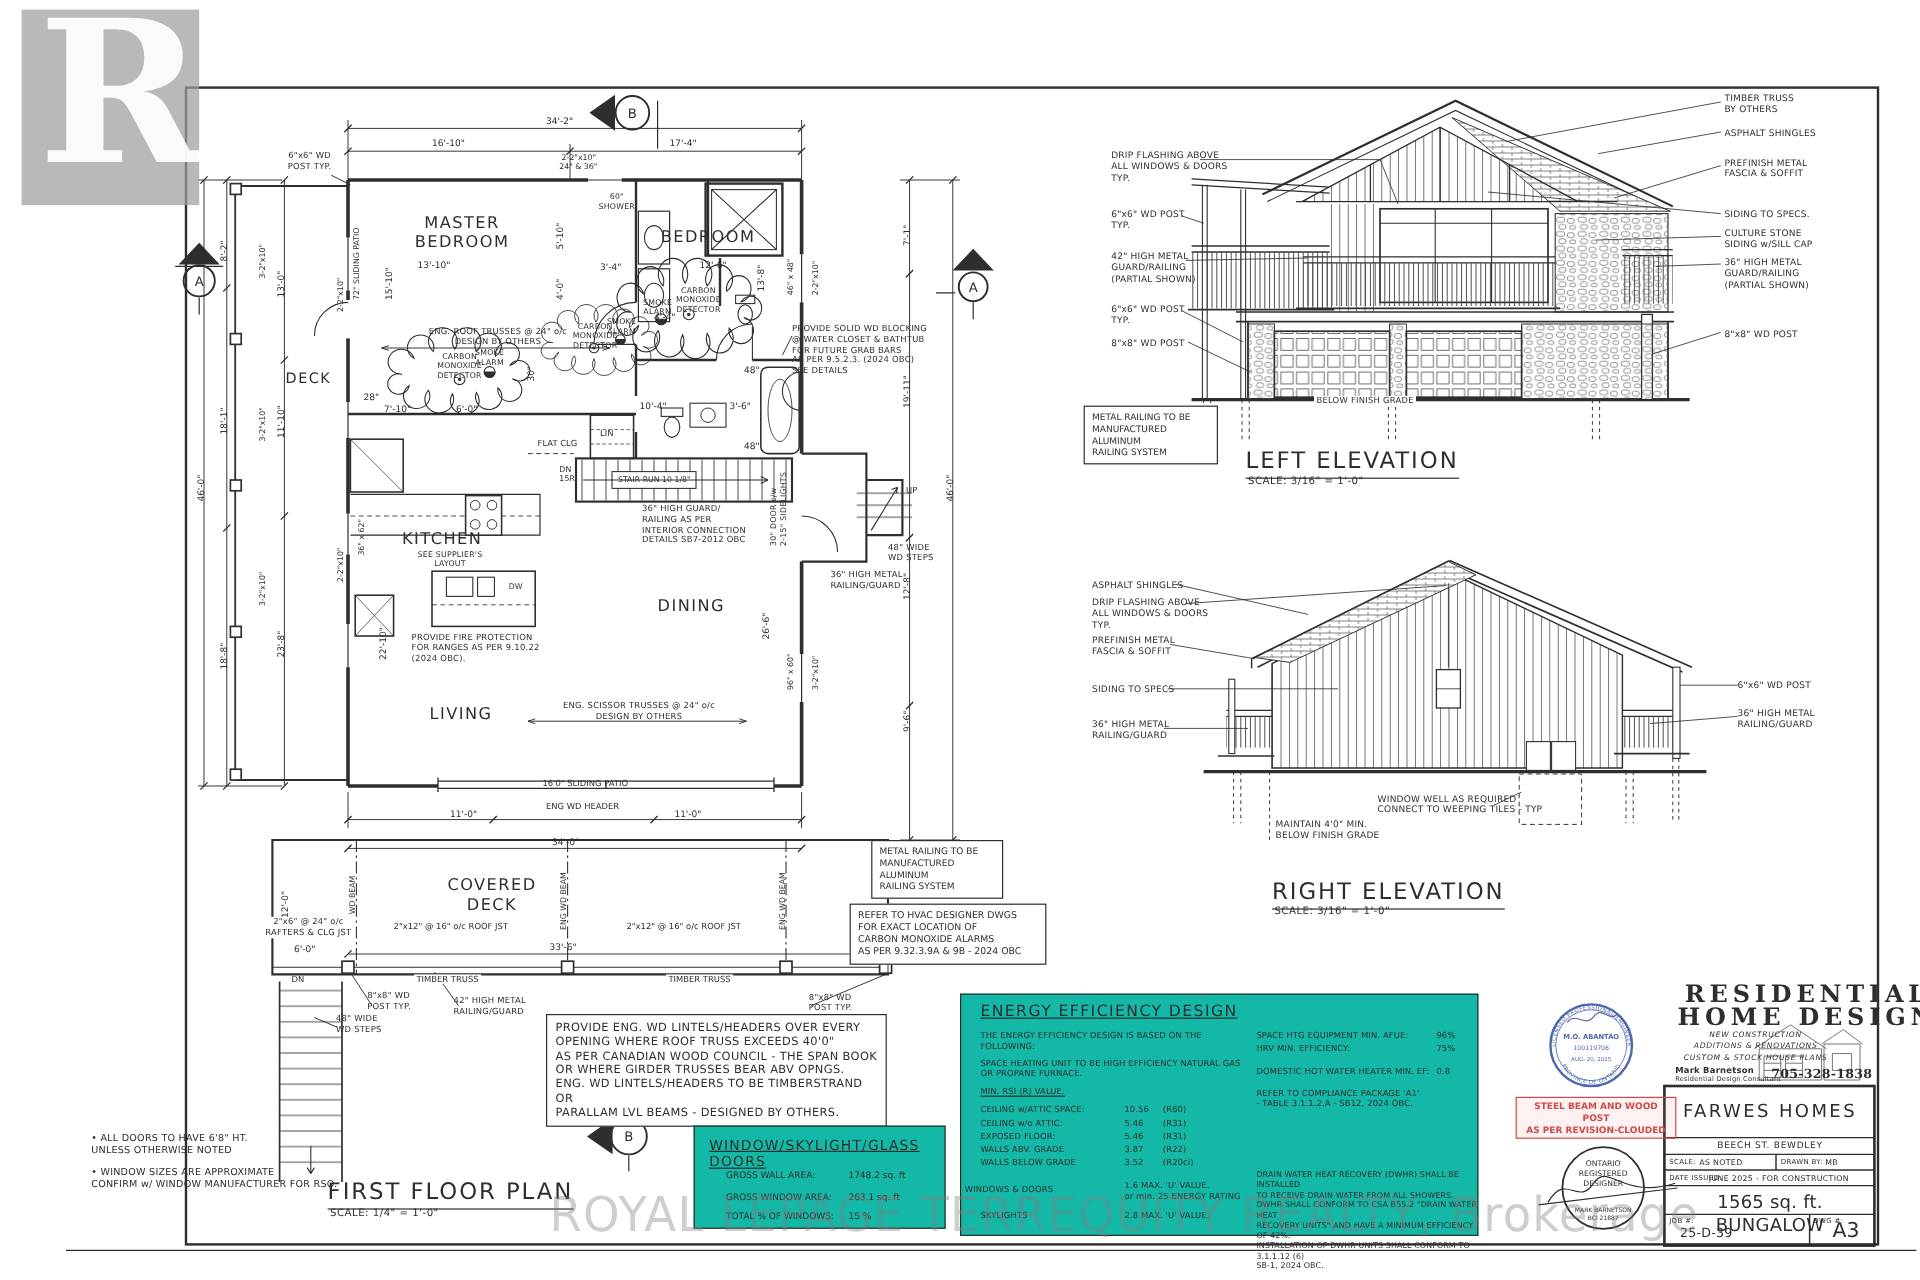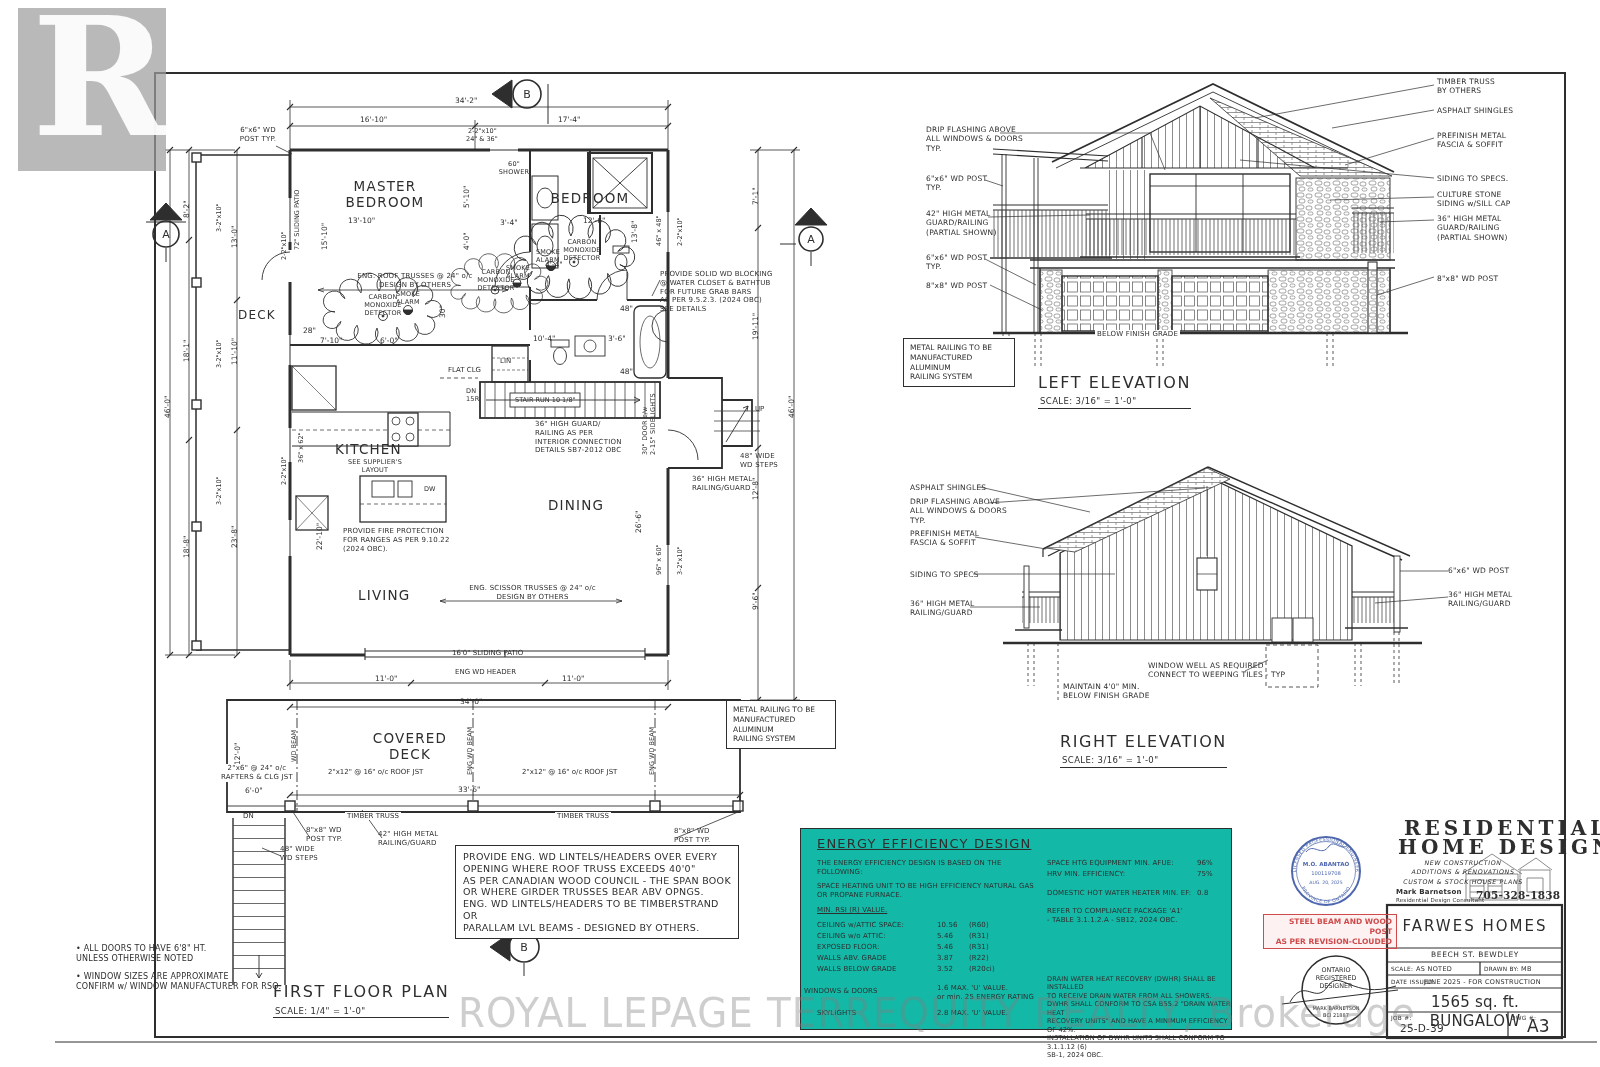--- a/index.html
+++ b/index.html
@@ -6,21 +6,21 @@
   #sheet{position:relative;width:1600px;height:1067px;background:#fff;overflow:hidden;
          font-family:"DejaVu Sans","Liberation Sans",sans-serif;color:var(--ink,#2e2e2e)}
   #lw{position:absolute;left:0;top:0}
   .t{position:absolute;font-size:8px;line-height:1.25;letter-spacing:.2px;white-space:pre-line;color:var(--ink,#2e2e2e)}
   .d{position:absolute;font-size:7.5px;white-space:nowrap;color:var(--ink,#2e2e2e)}
   .s65{font-size:6.5px}.s7{font-size:7px}.s75{font-size:7.5px}
   .r90{transform:rotate(-90deg);transform-origin:left top;white-space:pre}
   .room{position:absolute;font-size:13.5px;letter-spacing:1.2px;white-space:pre-line;text-align:center;color:var(--ink,#2e2e2e)}
   .ctr{text-align:center}
   .wbg{background:#fff;padding:0 2px}
-  .sec-title{position:absolute;font-size:16px;letter-spacing:1.6px;border-bottom:1.6px solid var(--ink,#2e2e2e);padding-bottom:16px;white-space:nowrap}
+  .sec-title{position:absolute;font-size:19px;letter-spacing:1.6px;border-bottom:1.6px solid var(--ink,#2e2e2e);padding-bottom:3px;white-space:nowrap}
   .sub{position:absolute;font-size:8.5px;letter-spacing:.4px;white-space:nowrap}
   .notebox{position:absolute;border:1px solid var(--ink,#2e2e2e);background:#fff;padding:4px 6px;
            font-size:7.5px;line-height:1.3;white-space:pre-line}
   .notebox.big{font-size:9.5px;line-height:1.24;padding:5px 7px;letter-spacing:.3px}
   .panel{position:absolute;border:1.2px solid var(--ink,#2e2e2e);background:#14b8a6}
   .panel .t{position:absolute}
   .u{text-decoration:underline}
   .etxt{position:absolute;font-size:7px;line-height:1.28;white-space:pre-line;letter-spacing:.1px}
   .revbox{position:absolute;border:1.2px solid var(--stamp_red,#d95c5c);color:var(--stamp_red,#d95c5c);
           background:rgba(235,120,120,.10);font-size:7.5px;line-height:1.3;padding:2px 4px;white-space:pre-line;font-weight:bold}
@@ -491,20 +491,24 @@
 <div class="d s7" style="left:243px;top:812px">DN</div>
 <div class="d s7" style="left:755px;top:405px">UP</div>
 <div class="t s7" style="left:740px;top:452px">48" WIDE
 WD STEPS</div>
 <div class="t s7" style="left:692px;top:475px">36" HIGH METAL
 RAILING/GUARD</div>
 
 <div class="notebox" style="left:726px;top:700px;width:96px">METAL RAILING TO BE
 MANUFACTURED ALUMINUM
 RAILING SYSTEM</div>
+<div class="notebox" style="left:708px;top:753px;width:150px;font-size:7.8px">REFER TO HVAC DESIGNER DWGS
+FOR EXACT LOCATION OF
+CARBON MONOXIDE ALARMS
+AS PER 9.32.3.9A &amp; 9B - 2024 OBC</div>
 <div class="notebox big" style="left:455px;top:845px;width:268px">PROVIDE ENG. WD LINTELS/HEADERS OVER EVERY
 OPENING WHERE ROOF TRUSS EXCEEDS 40'0"
   AS PER CANADIAN WOOD COUNCIL - THE SPAN BOOK
 OR WHERE GIRDER TRUSSES BEAR ABV OPNGS.
 ENG. WD LINTELS/HEADERS TO BE TIMBERSTRAND OR
 PARALLAM LVL BEAMS - DESIGNED BY OTHERS.</div>
 <div class="t" style="left:76px;top:944px">• ALL DOORS TO HAVE 6'8" HT.
 UNLESS OTHERWISE NOTED</div>
 <div class="t" style="left:76px;top:972px">• WINDOW SIZES ARE APPROXIMATE
 CONFIRM w/ WINDOW MANUFACTURER FOR RSO.</div>
@@ -554,20 +558,29 @@
 <div class="t s75" style="left:1448px;top:566px">6"x6" WD POST</div>
 <div class="t s75" style="left:1448px;top:590px">36" HIGH METAL
 RAILING/GUARD</div>
 <div class="t s75" style="left:1063px;top:682px">MAINTAIN 4'0" MIN.
 BELOW FINISH GRADE</div>
 <div class="t s75" style="left:1148px;top:661px">WINDOW WELL AS REQUIRED
 CONNECT TO WEEPING TILES - TYP</div>
 <div class="sec-title" style="left:1060px;top:732px">RIGHT ELEVATION</div>
 <div class="sub" style="left:1062px;top:755px">SCALE: 3/16" = 1'-0"</div>
 
+<div class="panel" style="left:578px;top:938px;width:208px;height:84px">
+  <div class="t u" style="left:12px;top:8px;font-size:11.5px;letter-spacing:1px">WINDOW/SKYLIGHT/GLASS DOORS</div>
+  <div class="d" style="left:26px;top:36px">GROSS WALL AREA:</div>
+  <div class="d" style="left:128px;top:36px">1748.2 sq. ft</div>
+  <div class="d" style="left:26px;top:54px">GROSS WINDOW AREA:</div>
+  <div class="d" style="left:128px;top:54px">263.1 sq. ft</div>
+  <div class="d" style="left:26px;top:70px">TOTAL % OF WINDOWS:</div>
+  <div class="d" style="left:128px;top:70px">15 %</div>
+</div>
 
 <div class="panel" style="left:800px;top:828px;width:430px;height:200px">
   <div class="t u" style="left:16px;top:7px;font-size:13px;letter-spacing:1.2px">ENERGY EFFICIENCY DESIGN</div>
   <div class="etxt" style="left:16px;top:30px">THE ENERGY EFFICIENCY DESIGN IS BASED ON THE
 FOLLOWING:</div>
   <div class="etxt" style="left:16px;top:53px">SPACE HEATING UNIT TO BE HIGH EFFICIENCY NATURAL GAS
 OR PROPANE FURNACE.</div>
   <div class="etxt u" style="left:16px;top:77px">MIN. RSI (R) VALUE.</div>
   <div class="etxt" style="left:16px;top:92px">CEILING w/ATTIC SPACE:</div>
   <div class="etxt" style="left:136px;top:92px">10.56</div>
@@ -621,21 +634,21 @@
 <div class="tb-lab" style="left:1484px;top:966px">DRAWN BY:</div>
 <div class="tb-val" style="left:1521px;top:965px">MB</div>
 <div class="tb-lab" style="left:1391px;top:979px">DATE ISSUED:</div>
 <div class="tb-val" style="left:1424px;top:978px">JUNE 2025 - FOR CONSTRUCTION</div>
 <div class="t ctr" style="left:1395px;top:993px;width:160px;font-size:15px">1565 sq. ft. BUNGALOW</div>
 <div class="tb-lab" style="left:1391px;top:1015px">JOB #:</div>
 <div class="t" style="left:1400px;top:1022px;font-size:10.5px">25-D-39</div>
 <div class="tb-lab" style="left:1511px;top:1015px">DWG #:</div>
 <div class="t" style="left:1527px;top:1016px;font-size:17px">A3</div>
 
-<div class="revbox" style="left:1263px;top:914px;width:124px;text-align:right">STEEL BEAM AND WOOD POST
+<div class="revbox" style="left:1263px;top:914px;width:124px;text-align:center">STEEL BEAM AND WOOD POST
 AS PER REVISION-CLOUDED</div>
 
 <div class="wm-rbox">
       <span>R</span>
     </div>
 <div class="wm-royal">ROYAL LEPAGE TERREQUITY REALTY, Brokerage</div>
 
 </div>
 
 </body></html>

